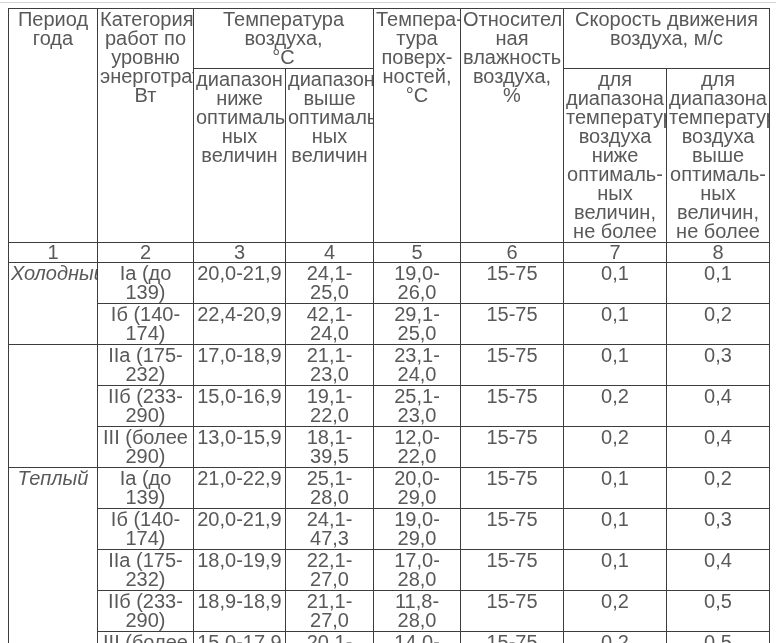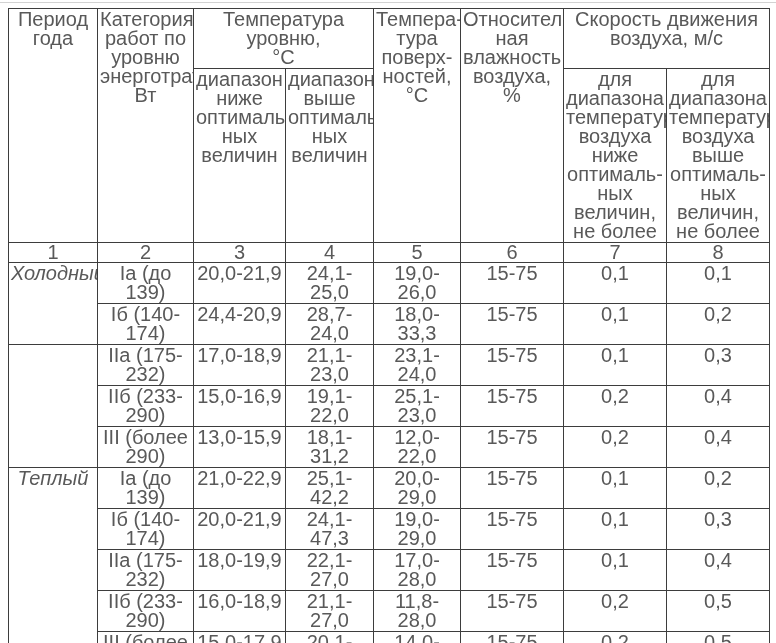--- a/index.html
+++ b/index.html
@@ -72,21 +72,21 @@
   </colgroup>
   <thead>
     <tr class="hrow1">
       <td rowspan="2">Период
 года</td>
       <td rowspan="2">Категория
 работ по
 уровню
 энерготрат,
 Вт</td>
-      <td colspan="2">Температура уровню,
+      <td colspan="2">Температура воздуха,
 °С</td>
       <td rowspan="2">Темпера-
 тура
 поверх-
 ностей,
 °С</td>
       <td rowspan="2">Относитель-
 ная
 влажность
 воздуха, %</td>
@@ -141,23 +141,23 @@
         <td>20,0-21,9</td>
         <td>24,1-25,0</td>
         <td>19,0-26,0</td>
         <td>15-75</td>
         <td>0,1</td>
         <td>0,1</td>
       </tr>
       <tr>
         <td>Iб (140-
 174)</td>
-        <td>24,4-20,9</td>
-        <td>28,7-24,0</td>
-        <td>18,0-33,3</td>
+        <td>22,4-20,9</td>
+        <td>42,1-24,0</td>
+        <td>29,1-25,0</td>
         <td>15-75</td>
         <td>0,1</td>
         <td>0,2</td>
       </tr>
       <tr>
         <td rowspan="3" class="period-cell"></td>
         <td>IIа (175-
 232)</td>
         <td>17,0-18,9</td>
         <td>21,1-23,0</td>
@@ -173,31 +173,31 @@
         <td>19,1-22,0</td>
         <td>25,1-23,0</td>
         <td>15-75</td>
         <td>0,2</td>
         <td>0,4</td>
       </tr>
       <tr>
         <td>III (более
 290)</td>
         <td>13,0-15,9</td>
-        <td>18,1-31,2</td>
+        <td>18,1-39,5</td>
         <td>12,0-22,0</td>
         <td>15-75</td>
         <td>0,2</td>
         <td>0,4</td>
       </tr>
       <tr>
         <td rowspan="5" class="period-cell">Теплый</td>
         <td>Iа (до 139)</td>
         <td>21,0-22,9</td>
-        <td>25,1-42,2</td>
+        <td>25,1-28,0</td>
         <td>20,0-29,0</td>
         <td>15-75</td>
         <td>0,1</td>
         <td>0,2</td>
       </tr>
       <tr>
         <td>Iб (140-
 174)</td>
         <td>20,0-21,9</td>
         <td>24,1-47,3</td>
@@ -212,21 +212,21 @@
         <td>18,0-19,9</td>
         <td>22,1-27,0</td>
         <td>17,0-28,0</td>
         <td>15-75</td>
         <td>0,1</td>
         <td>0,4</td>
       </tr>
       <tr>
         <td>IIб (233-
 290)</td>
-        <td>16,0-18,9</td>
+        <td>18,9-18,9</td>
         <td>21,1-27,0</td>
         <td>11,8-28,0</td>
         <td>15-75</td>
         <td>0,2</td>
         <td>0,5</td>
       </tr>
       <tr>
         <td>III (более
 290)</td>
         <td>15,0-17,9</td>

